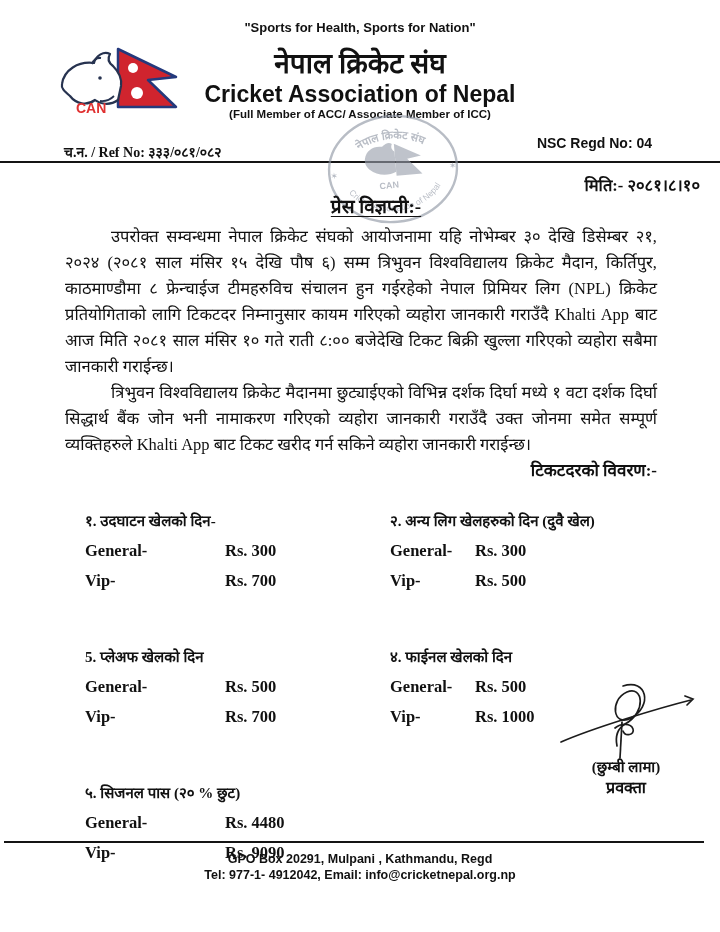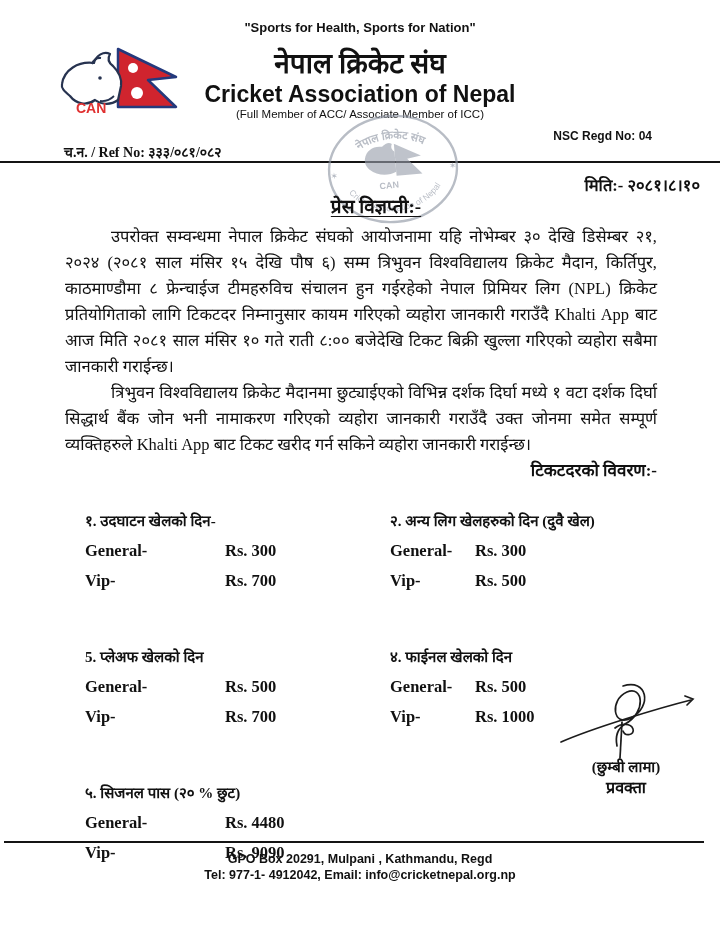--- a/index.html
+++ b/index.html
@@ -9,23 +9,23 @@
     font-family:"Liberation Serif", serif;
   }
   .motto {
     position:absolute; top:20px; left:0; width:100%; text-align:center;
     font-family:"Liberation Sans", sans-serif; font-weight:bold; font-size:13px;
   }
   .logo { position:absolute; left:52px; top:46px; width:128px; height:72px; }
   .org { position:absolute; top:48px; left:0; width:100%; text-align:center; line-height:1.15; }
   .org-np { font-size:28px; font-weight:bold; }
   .org-en { font-family:"Liberation Sans", sans-serif; font-size:23px; font-weight:bold; margin-top:1px; }
-  .org-member { font-family:"Liberation Sans", sans-serif; font-size:11.5px; font-weight:normal; }
+  .org-member { font-family:"Liberation Sans", sans-serif; font-size:11.5px; font-weight:bold; }
   .ref { position:absolute; top:142px; left:64px; font-size:14px; font-weight:bold; }
-  .nsc { position:absolute; top:129px; right:68px; font-family:"Liberation Sans", sans-serif; font-size:12px; font-weight:bold; }
+  .nsc { position:absolute; top:135px; right:68px; font-family:"Liberation Sans", sans-serif; font-size:14px; font-weight:bold; }
   .rule-top { position:absolute; top:161px; left:0; width:720px; height:2.4px; background:#141414; }
   .stamp { position:absolute; left:322px; top:110px; width:142px; height:118px; opacity:.62; transform:rotate(-5deg); }
   .date { position:absolute; top:173px; right:20px; font-size:16.5px; font-weight:bold; }
   .press-title {
     position:absolute; top:193px; left:16px; width:100%; text-align:center;
     font-size:19px; font-weight:bold; text-decoration:underline; text-underline-offset:3px;
   }
   .content {
     position:absolute; top:224px; left:65px; width:592px;
     font-size:16.5px; line-height:26px; text-align:justify;

